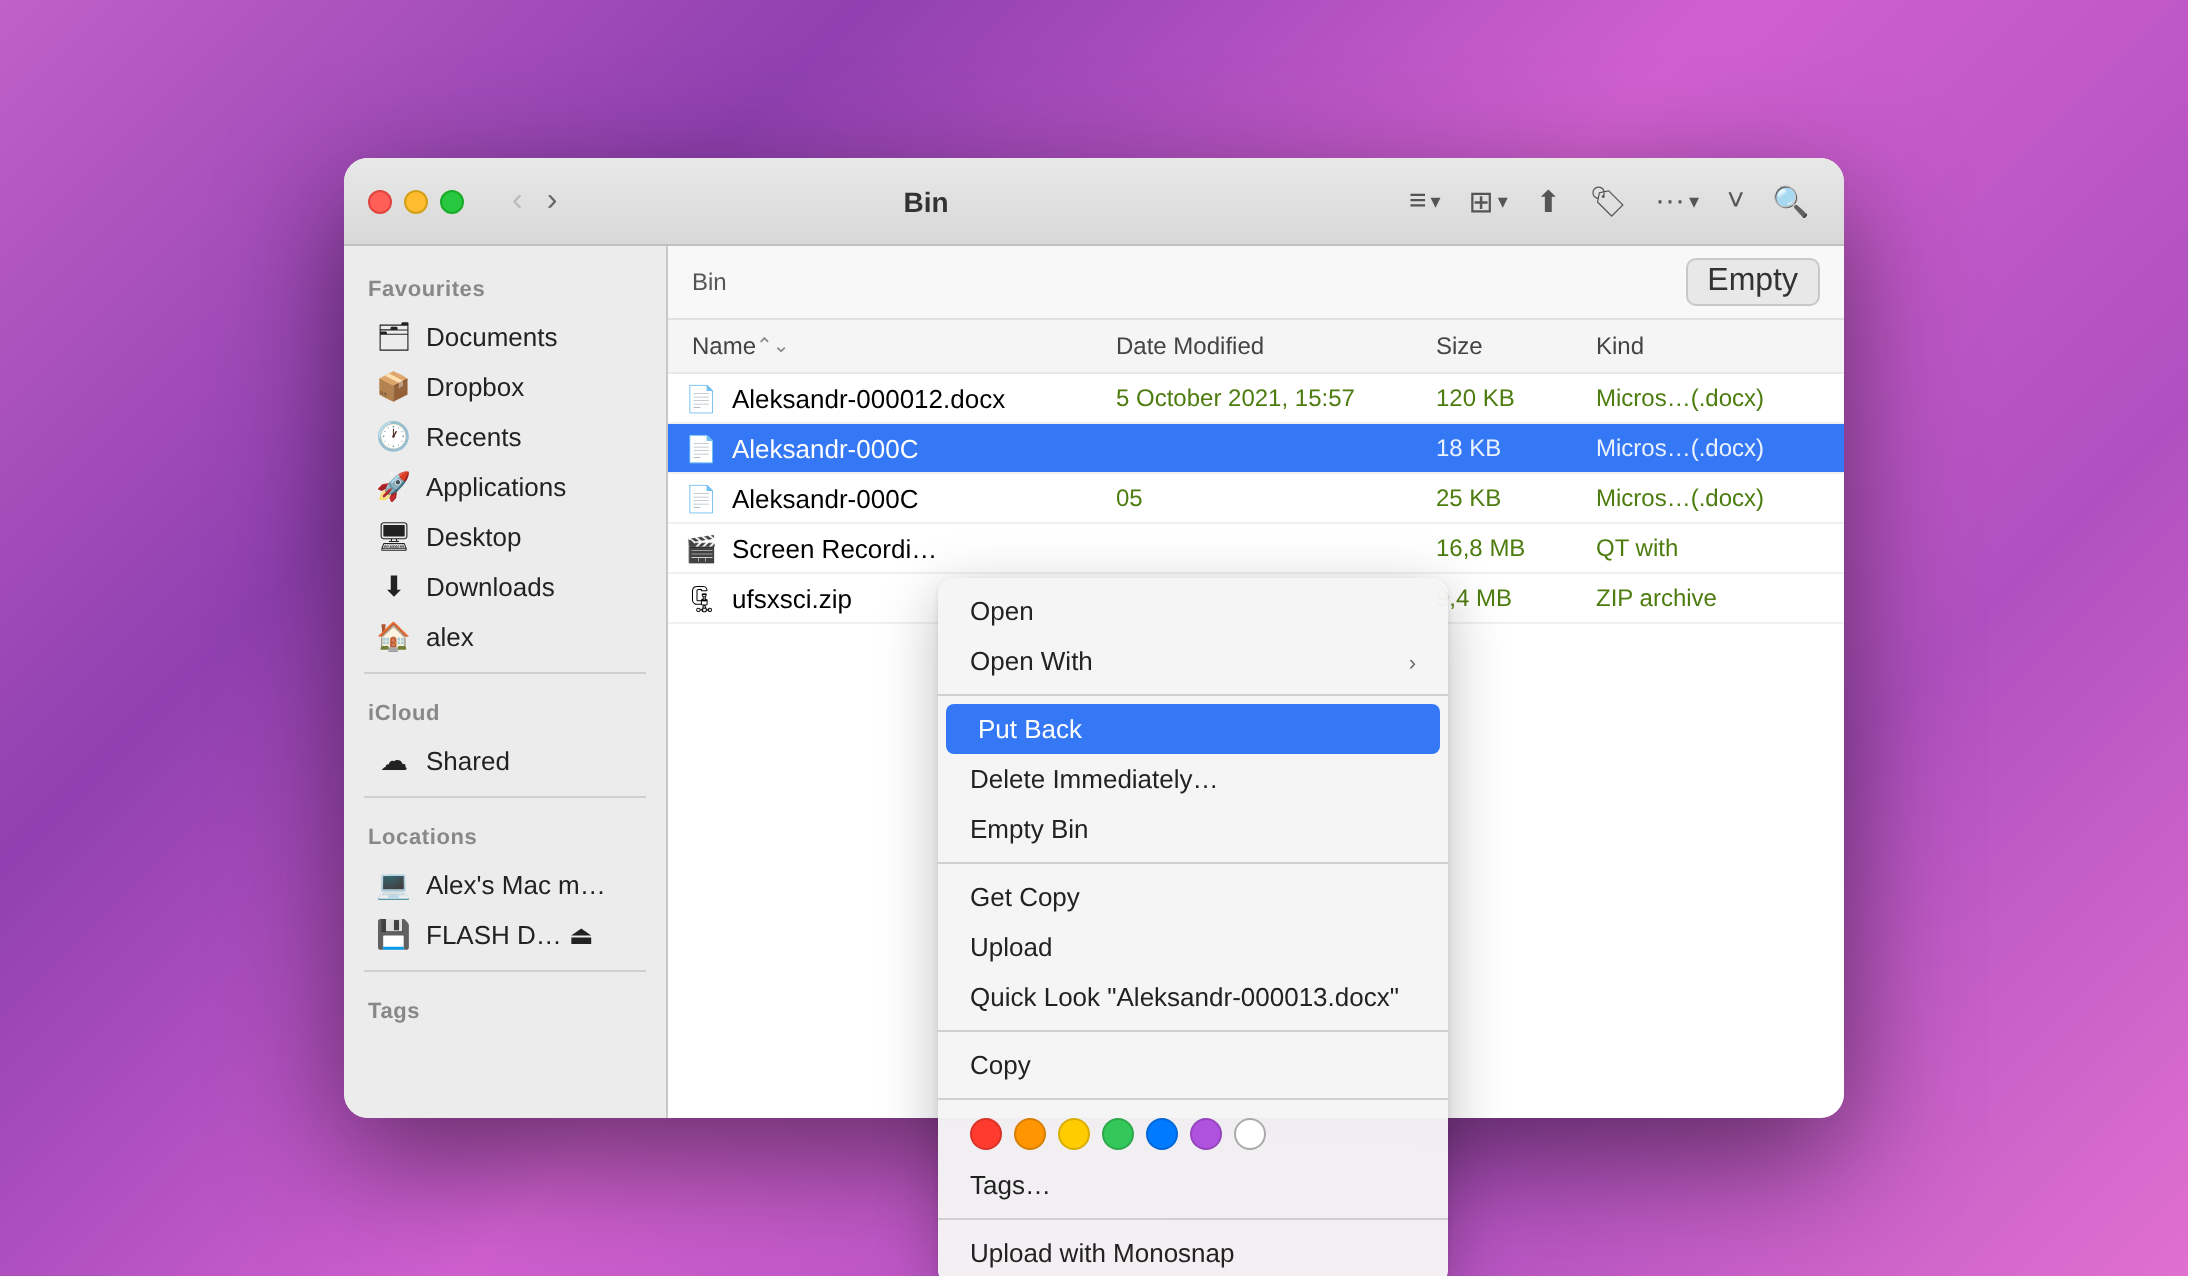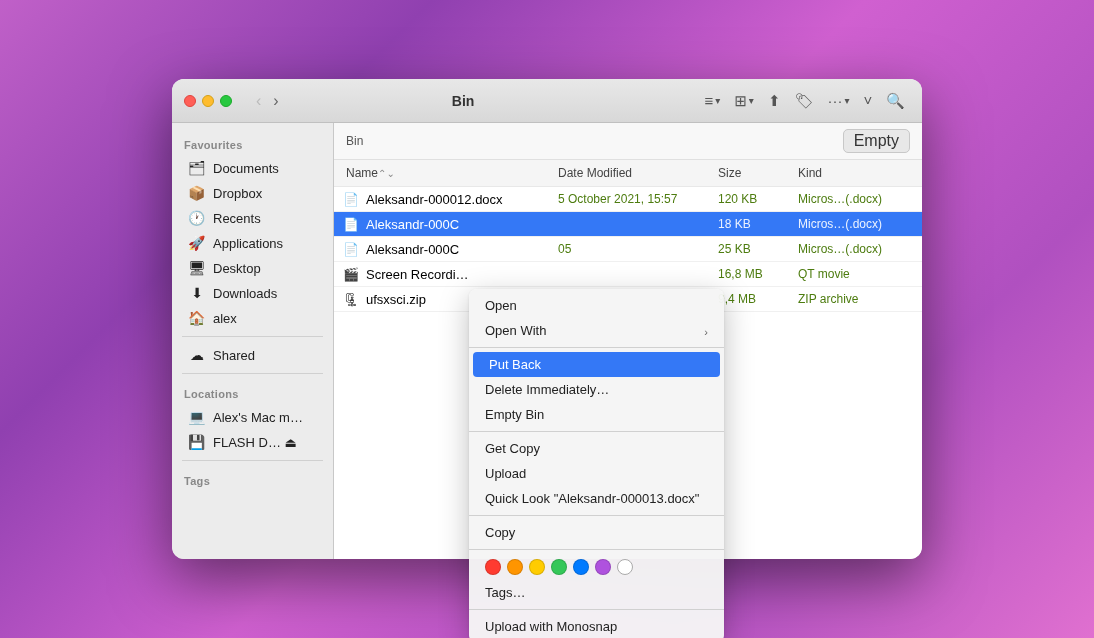--- a/index.html
+++ b/index.html
@@ -392,20 +392,21 @@
       <div class="sidebar-item">
         <span class="sidebar-icon">⬇</span>
         <span>Downloads</span>
       </div>
       <div class="sidebar-item">
         <span class="sidebar-icon">🏠</span>
         <span>alex</span>
       </div>
 
       <div class="sidebar-divider"></div>
+      <div class="sidebar-section-label">iCloud</div>
       <div class="sidebar-item">
         <span class="sidebar-icon">☁</span>
         <span>Shared</span>
       </div>
 
       <div class="sidebar-divider"></div>
       <div class="sidebar-section-label">Locations</div>
       <div class="sidebar-item">
         <span class="sidebar-icon">💻</span>
         <span>Alex's Mac m…</span>
@@ -468,21 +469,21 @@
       <div class="file-cell">25 KB</div>
       <div class="file-cell">Micros…(.docx)</div>
     </div>
           <div class="file-row">
       <div class="file-name-cell">
         <span class="file-icon">🎬</span>
         <span class="file-name-text">Screen Recordi…</span>
       </div>
       <div class="file-cell"></div>
       <div class="file-cell">16,8 MB</div>
-      <div class="file-cell">QT movie</div>
+      <div class="file-cell">QT with</div>
     </div>
           <div class="file-row">
       <div class="file-name-cell">
         <span class="file-icon">🗜</span>
         <span class="file-name-text">ufsxsci.zip</span>
       </div>
       <div class="file-cell"></div>
       <div class="file-cell">9,4 MB</div>
       <div class="file-cell">ZIP archive</div>
     </div>

